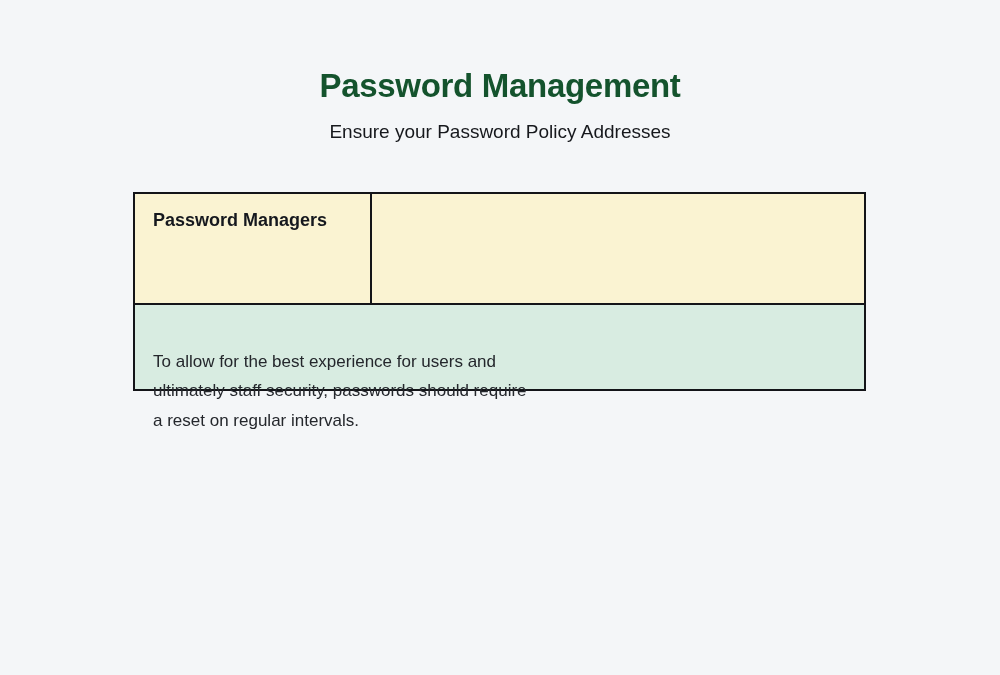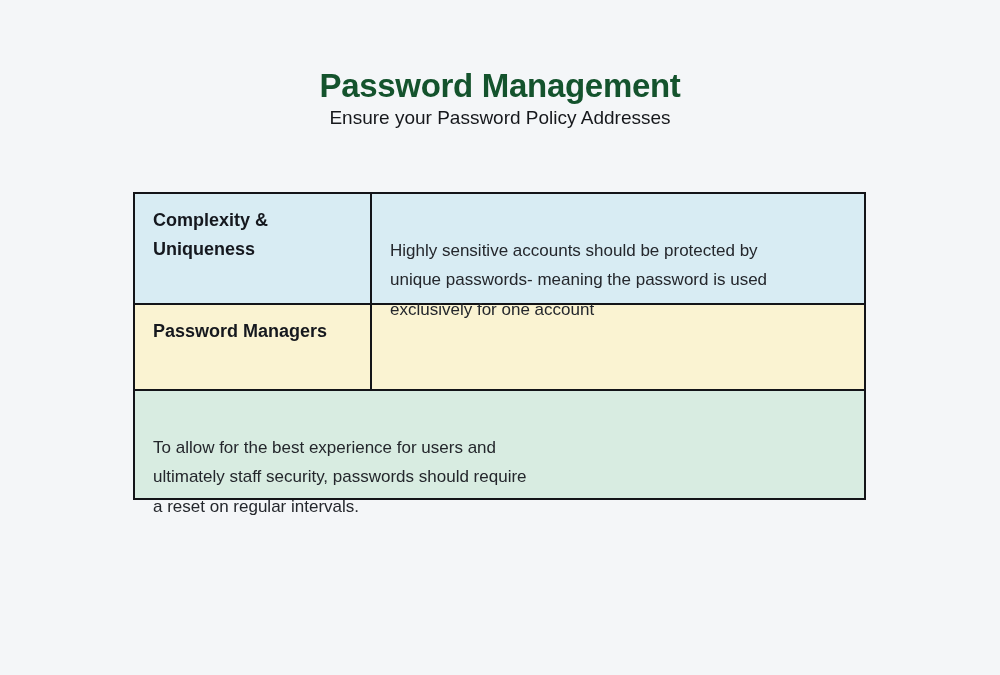--- a/index.html
+++ b/index.html
@@ -14,20 +14,21 @@
 
   .header { position: absolute; top: 66px; left: 0; width: 1000px; text-align: center; }
   .title {
     font-size: 33px;
     font-weight: 700;
     color: #14532d;
     line-height: 40px;
     letter-spacing: -0.3px;
   }
   .subtitle {
+    margin-top: 14px;
     font-size: 19px;
     font-weight: 400;
     color: #16181c;
     line-height: 24px;
   }
 
   .policy-table {
     position: absolute;
     left: 133px;
     top: 192px;
@@ -68,29 +69,20 @@
 
 <div class="canvas">
 
   <div class="header">
     <div class="title">Password Management</div>
     <div class="subtitle">Ensure your Password Policy Addresses</div>
   </div>
 
   <div class="policy-table">
 
-    <div class="row" style="background-color: rgb(216, 236, 243);">
-      <div class="cell-heading">Complexity &amp;
-Uniqueness</div>
-      <div class="cell-desc">
-        <span class="desc-text">Highly sensitive accounts should be protected by
-unique passwords- meaning the password is used
-exclusively for one account</span>
-      </div>
-    </div>
 
 
     <div class="row" style="background-color: rgb(250, 243, 210);">
       <div class="cell-heading">Password Managers</div>
     </div>
 
     <div class="row" style="background-color: rgb(216, 236, 225);">
       <div class="cell-desc">
         <span class="desc-text">To allow for the best experience for users and
 ultimately staff security, passwords should require

